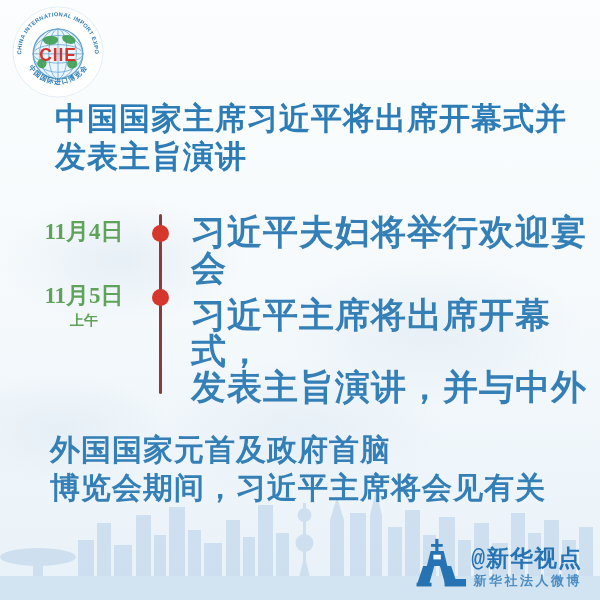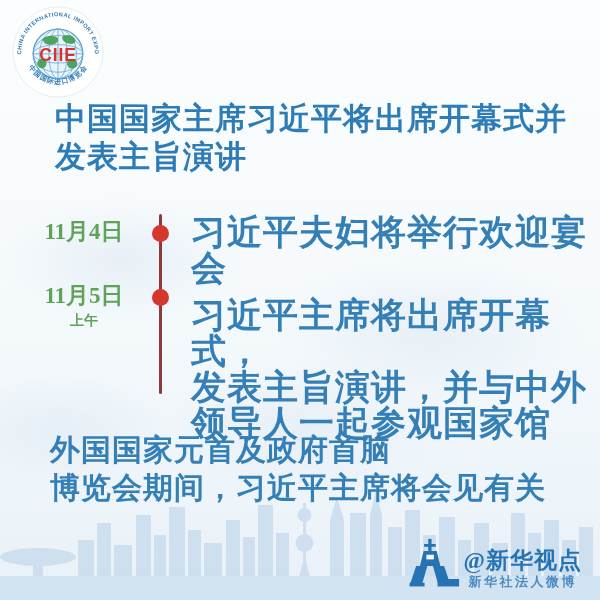--- a/index.html
+++ b/index.html
@@ -53,21 +53,21 @@
   .event-text span{display:block;}
 
   .closing{
     position:absolute;left:50px;top:431px;width:530px;
     color:#357fb7;font-size:30px;font-weight:bold;line-height:38px;letter-spacing:1px;
   }
   .closing span{display:block;}
 
   .footer{position:absolute;right:18px;bottom:8px;display:flex;align-items:flex-end;}
   .xinhua-mark{width:56px;height:54px;margin-right:4px;}
-  .footer-text{font-family:Liberation Serif, serif;text-align:center;padding-bottom:2px;}
+  .footer-text{font-family:Liberation Mono, monospace;text-align:right;padding-bottom:2px;}
   .footer-handle{color:#2673b4;font-size:23px;font-weight:bold;line-height:25px;letter-spacing:1px;}
   .footer-subtitle{color:#4c8cc2;font-size:13px;font-weight:bold;letter-spacing:2.5px;line-height:17px;}
 </style>
 </head>
 <body>
 
 <div class="poster">
 
   <svg class="skyline" viewBox="0 0 600 115" aria-hidden="true">
     <g fill="#cbdeee" opacity="0.9">
@@ -160,21 +160,20 @@
     <span>习近平夫妇将举行欢迎宴会</span>
   </div>
 
   <div class="date-col e2">
     <span class="d-main">11月5日</span>
     <span class="d-sub">上午</span>
   </div>
   <div class="event-text e2">
     <span>习近平主席将出席开幕式，</span>
     <span>发表主旨演讲，并与中外</span>
-    <span>领导人一起参观国家馆</span>
   </div>
 
   <div class="closing">
     <span>外国国家元首及政府首脑</span>
     <span>博览会期间，习近平主席将会见有关</span>
   </div>
 
   <div class="footer">
     <svg class="xinhua-mark" viewBox="0 0 60 56" aria-hidden="true">
       <g fill="#2673b4">

